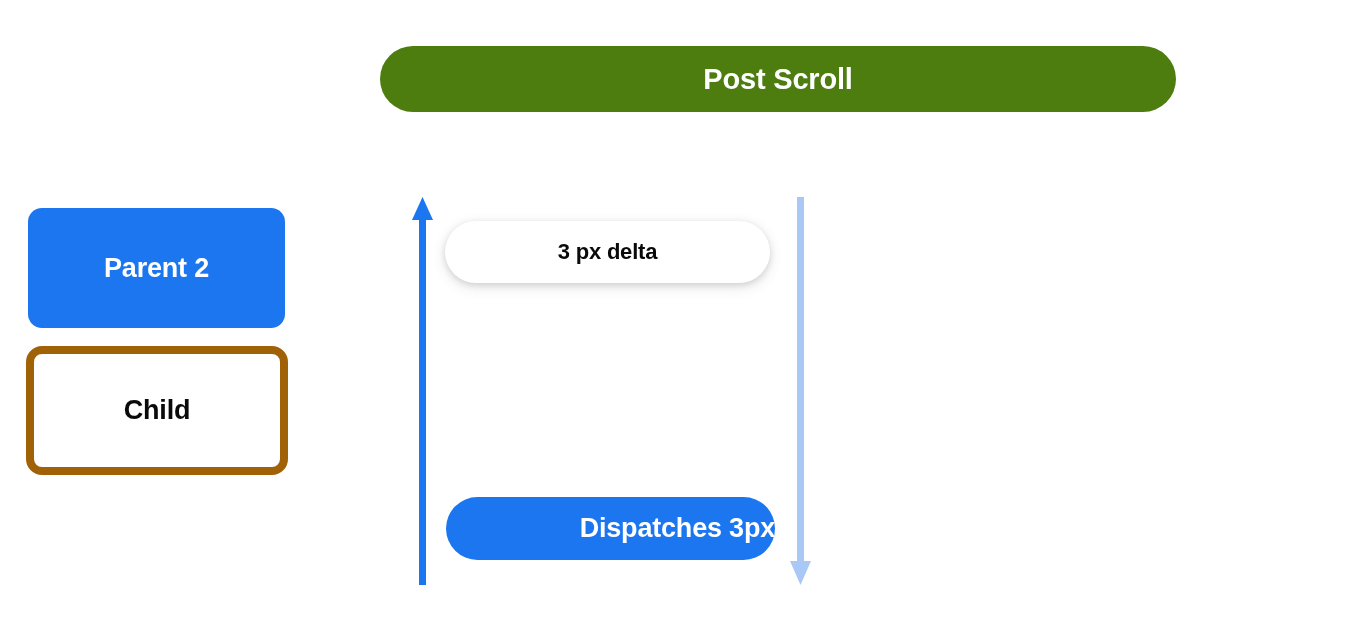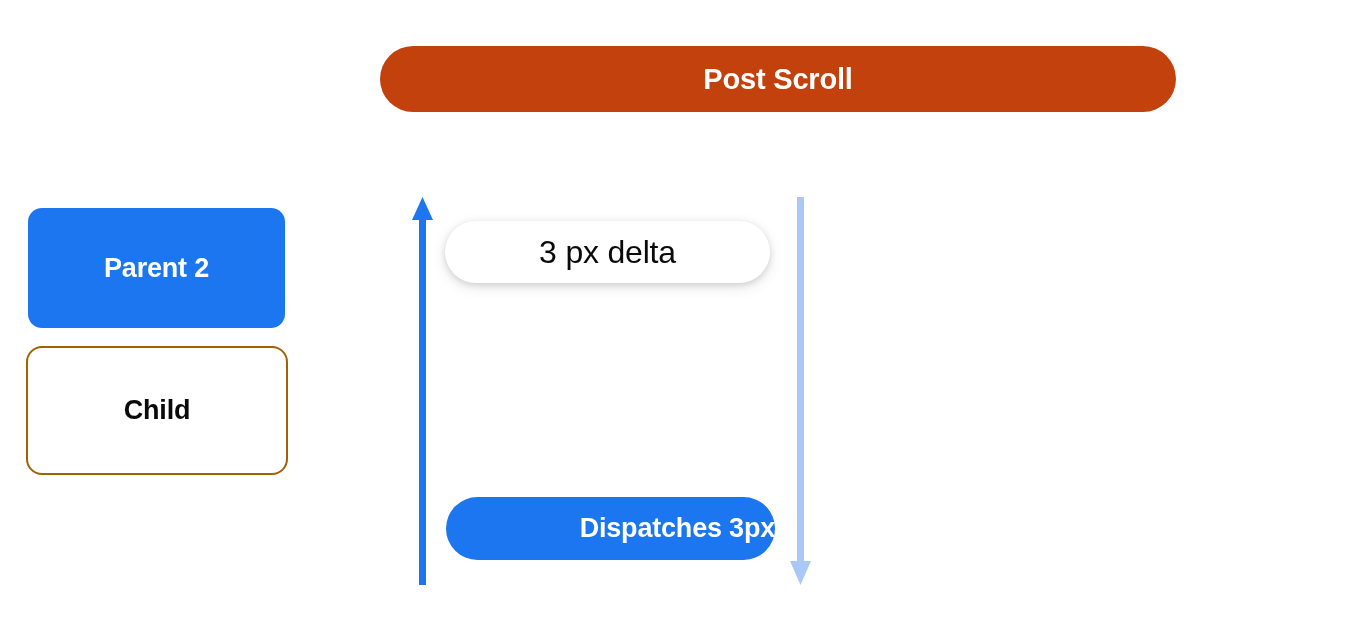--- a/index.html
+++ b/index.html
@@ -21,21 +21,21 @@
     inset: 0;
   }
 
   
   .header-pill {
     position: absolute;
     left: 380px;
     top: 46px;
     width: 796px;
     height: 66px;
-    background: #c2410c;
+    background: #4d7c0f;
     border-radius: 33px;
     display: flex;
     align-items: center;
     justify-content: center;
   }
   .header-pill .label {
     color: #ffffff;
     font-size: 29px;
     font-weight: bold;
     letter-spacing: -0.2px;
@@ -64,21 +64,21 @@
     margin-left: 2px;
   }
   .node-box.filled .label {
     color: #ffffff;
     font-size: 27px;
     font-weight: bold;
     letter-spacing: -0.2px;
   }
   .node-box.outlined {
     background: #ffffff;
-    border: 2px solid #a16207;
+    border: 8px solid #a16207;
     width: 262px;
     height: 129px;
     margin-bottom: 0;
     border-radius: 16px;
   }
   .node-box.outlined .label {
     color: #0a0a0a;
     font-size: 27px;
     font-weight: bold;
     letter-spacing: -0.2px;
@@ -106,22 +106,22 @@
     height: 62px;
     background: #ffffff;
     border-radius: 31px;
     box-shadow: 0 2px 6px rgba(60,64,67,0.16), 0 4px 14px rgba(60,64,67,0.13);
     display: flex;
     align-items: center;
     justify-content: center;
   }
   .delta-pill .label {
     color: #0a0a0a;
-    font-size: 32px;
-    font-weight: normal;
+    font-size: 22px;
+    font-weight: bold;
     letter-spacing: -0.2px;
   }
 
   .dispatch-pill {
     position: absolute;
     left: 446px;
     top: 497px;
     width: 329px;
     height: 63px;
     background: #1b76ef;

